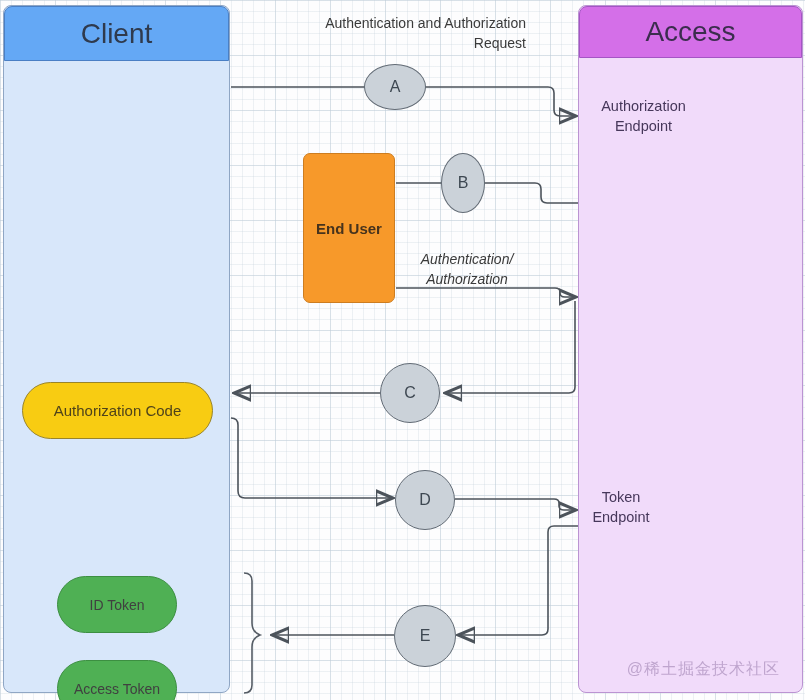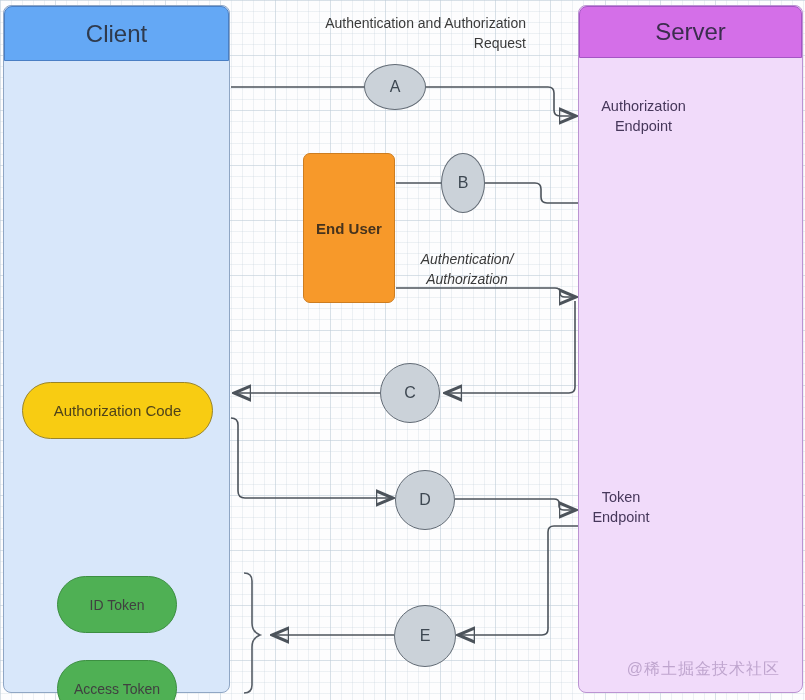--- a/index.html
+++ b/index.html
@@ -11,21 +11,21 @@
       linear-gradient(to right, rgba(190,204,216,0.45) 1px, transparent 1px),
       linear-gradient(to bottom, rgba(190,204,216,0.45) 1px, transparent 1px),
       linear-gradient(to right, rgba(205,216,226,0.35) 1px, transparent 1px),
       linear-gradient(to bottom, rgba(205,216,226,0.35) 1px, transparent 1px);
     background-size:55px 55px,55px 55px,11px 11px,11px 11px;
   }
   
   .lane-body{position:absolute;border-radius:8px;box-sizing:border-box;}
   .lane-head{position:absolute;left:0;top:0;width:100%;box-sizing:border-box;
     display:flex;align-items:center;justify-content:center;
-    border-radius:8px 8px 0 0;font-size:24px;}
+    border-radius:8px 8px 0 0;font-size:28px;}
   .client-body{left:3px;top:5px;width:227px;height:688px;
     background:#d8e7fa;border:1px solid #8fa6c4;}
   .client-head{height:55px;background:#64a8f5;border:1px solid #4a7fc4;color:#2f3a4d;}
   .server-body{left:578px;top:5px;width:225px;height:688px;
     background:#f1dbfa;border:1px solid #bb93d2;}
   .server-head{height:52px;background:#d46fe8;border:1px solid #a455c4;color:#3b2d4e;}
   
   .node{position:absolute;box-sizing:border-box;display:flex;align-items:center;
     justify-content:center;text-align:center;}
   .circle{background:#cbd2d9;border:1px solid #626b75;border-radius:50%;
@@ -71,21 +71,21 @@
   </svg>
 
   <div class="lane-body client-body">
     <div class="lane-head client-head">
       <span>Client</span>
     </div>
   </div>
 
   <div class="lane-body server-body">
     <div class="lane-head server-head">
-      <span>Server</span>
+      <span>Access</span>
     </div>
   </div>
 
   <div class="lbl endpoint" style="left:586px;top:96px;width:115px;">Authorization
 Endpoint</div>
   <div class="lbl endpoint" style="left:581px;top:487px;width:80px;">Token
 Endpoint</div>
 
   <div class="lbl" style="left:266px;top:13px;width:260px;text-align:right;">Authentication and Authorization
 Request</div>

